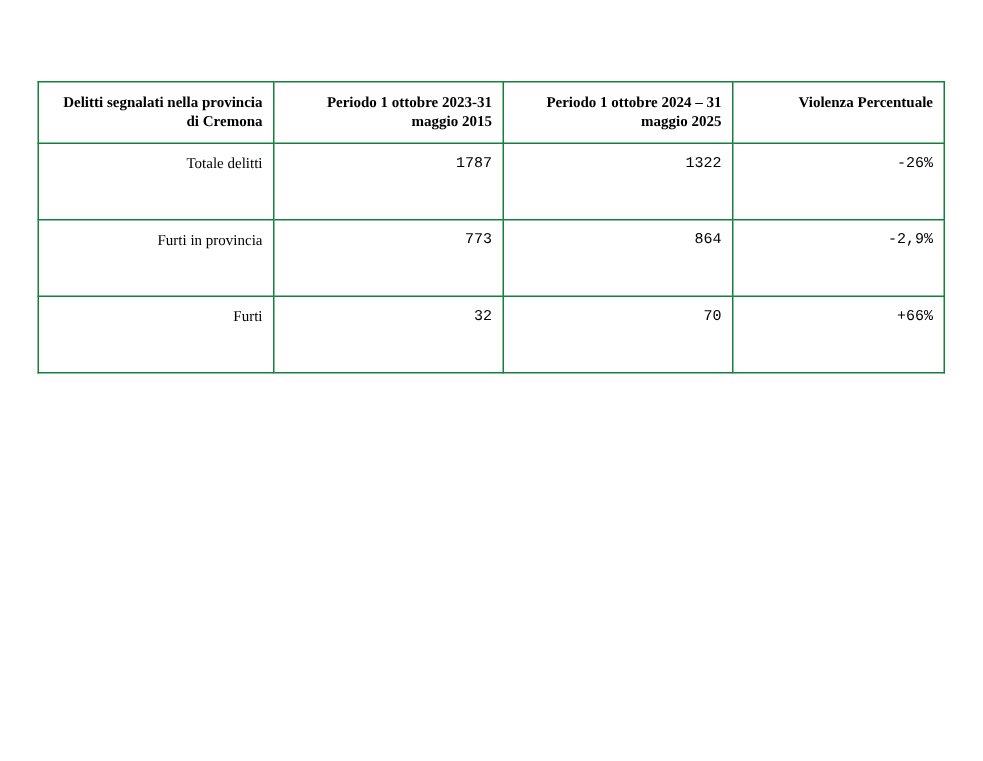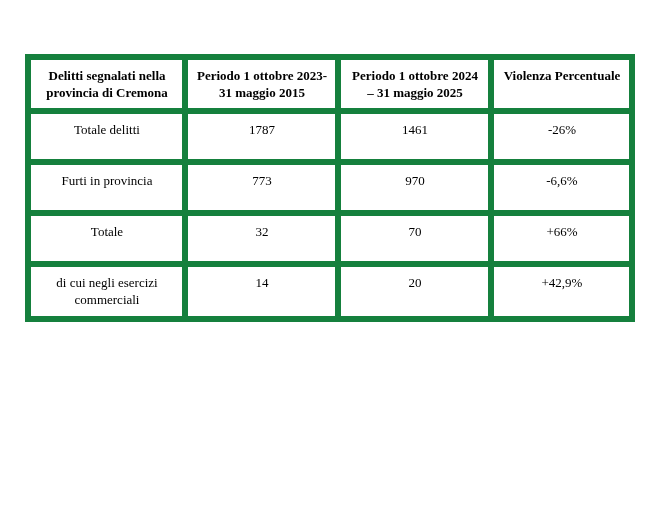--- a/index.html
+++ b/index.html
@@ -26,40 +26,40 @@
     top: 54px;
     width: 604px;
   }
   table.crime-table {
     border-collapse: collapse;
     width: 604px;
     table-layout: fixed;
   }
   table.crime-table td,
   table.crime-table th {
-    border: 6px solid #15803d;
+    border: 1px solid #15803d;
     vertical-align: top;
     padding: 7px 7px 7px 8px;
-    font-size: 13px;
+    font-size: 10px;
     line-height: 1.32;
-    text-align: center;
+    text-align: right;
   }
   table.crime-table th {
     font-weight: bold;
   }
   col.c1 { width: 157px; }
   col.c2 { width: 153px; }
   col.c3 { width: 153px; }
   col.c4 { width: 141px; }
 
   thead tr { height: 40px; }
   tbody tr { height: 51px; }
 
   td.label-cell, th.label-cell { padding-left: 9px; }
-  td.num-cell { padding-left: 8px; }
+  td.num-cell { padding-left: 8px; font-family: Liberation Mono, monospace; }
 </style>
 </head>
 <body>
 
 <div class="page">
   <div class="table-wrap">
     <table class="crime-table">
       <colgroup>
         <col class="c1">
         <col class="c2">
@@ -71,37 +71,31 @@
           <th class="label-cell">Delitti segnalati nella provincia di Cremona</th>
           <th>Periodo 1 ottobre 2023-31 maggio 2015</th>
           <th>Periodo 1 ottobre 2024 – 31 maggio 2025</th>
           <th>Violenza Percentuale</th>
         </tr>
       </thead>
       <tbody>
         <tr>
           <td class="label-cell"> Totale delitti</td>
           <td class="num-cell">1787</td>
-          <td class="num-cell">1461</td>
+          <td class="num-cell">1322</td>
           <td class="num-cell">-26%</td>
         </tr>
         <tr>
           <td class="label-cell">Furti in provincia</td>
           <td class="num-cell">773</td>
-          <td class="num-cell">970</td>
-          <td class="num-cell">-6,6%</td>
+          <td class="num-cell">864</td>
+          <td class="num-cell">-2,9%</td>
         </tr>
         <tr>
-          <td class="label-cell">Totale</td>
+          <td class="label-cell">Furti</td>
           <td class="num-cell">32</td>
           <td class="num-cell">70</td>
           <td class="num-cell">+66%</td>
-        </tr>
-        <tr>
-          <td class="label-cell">di cui negli esercizi commerciali</td>
-          <td class="num-cell">14</td>
-          <td class="num-cell">20</td>
-          <td class="num-cell">+42,9%</td>
         </tr>
       </tbody>
     </table>
   </div>
 </div>
 
 </body></html>

